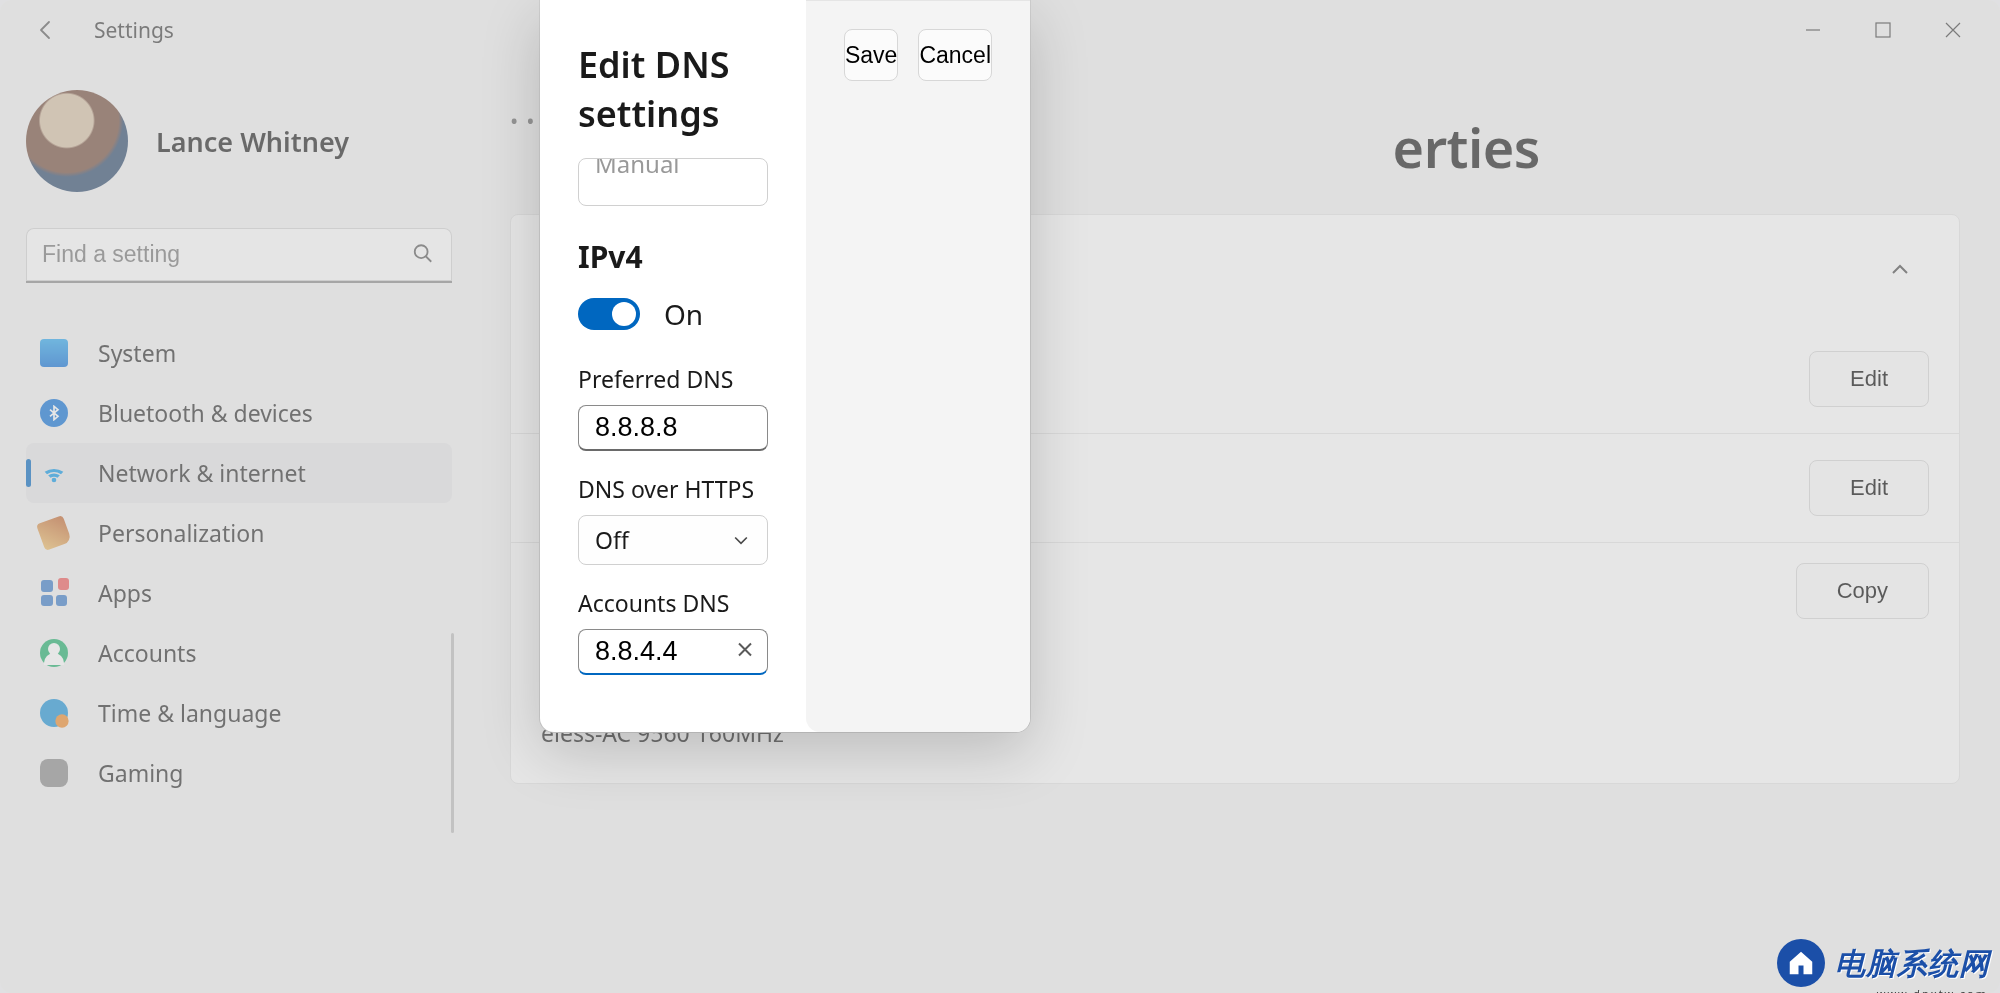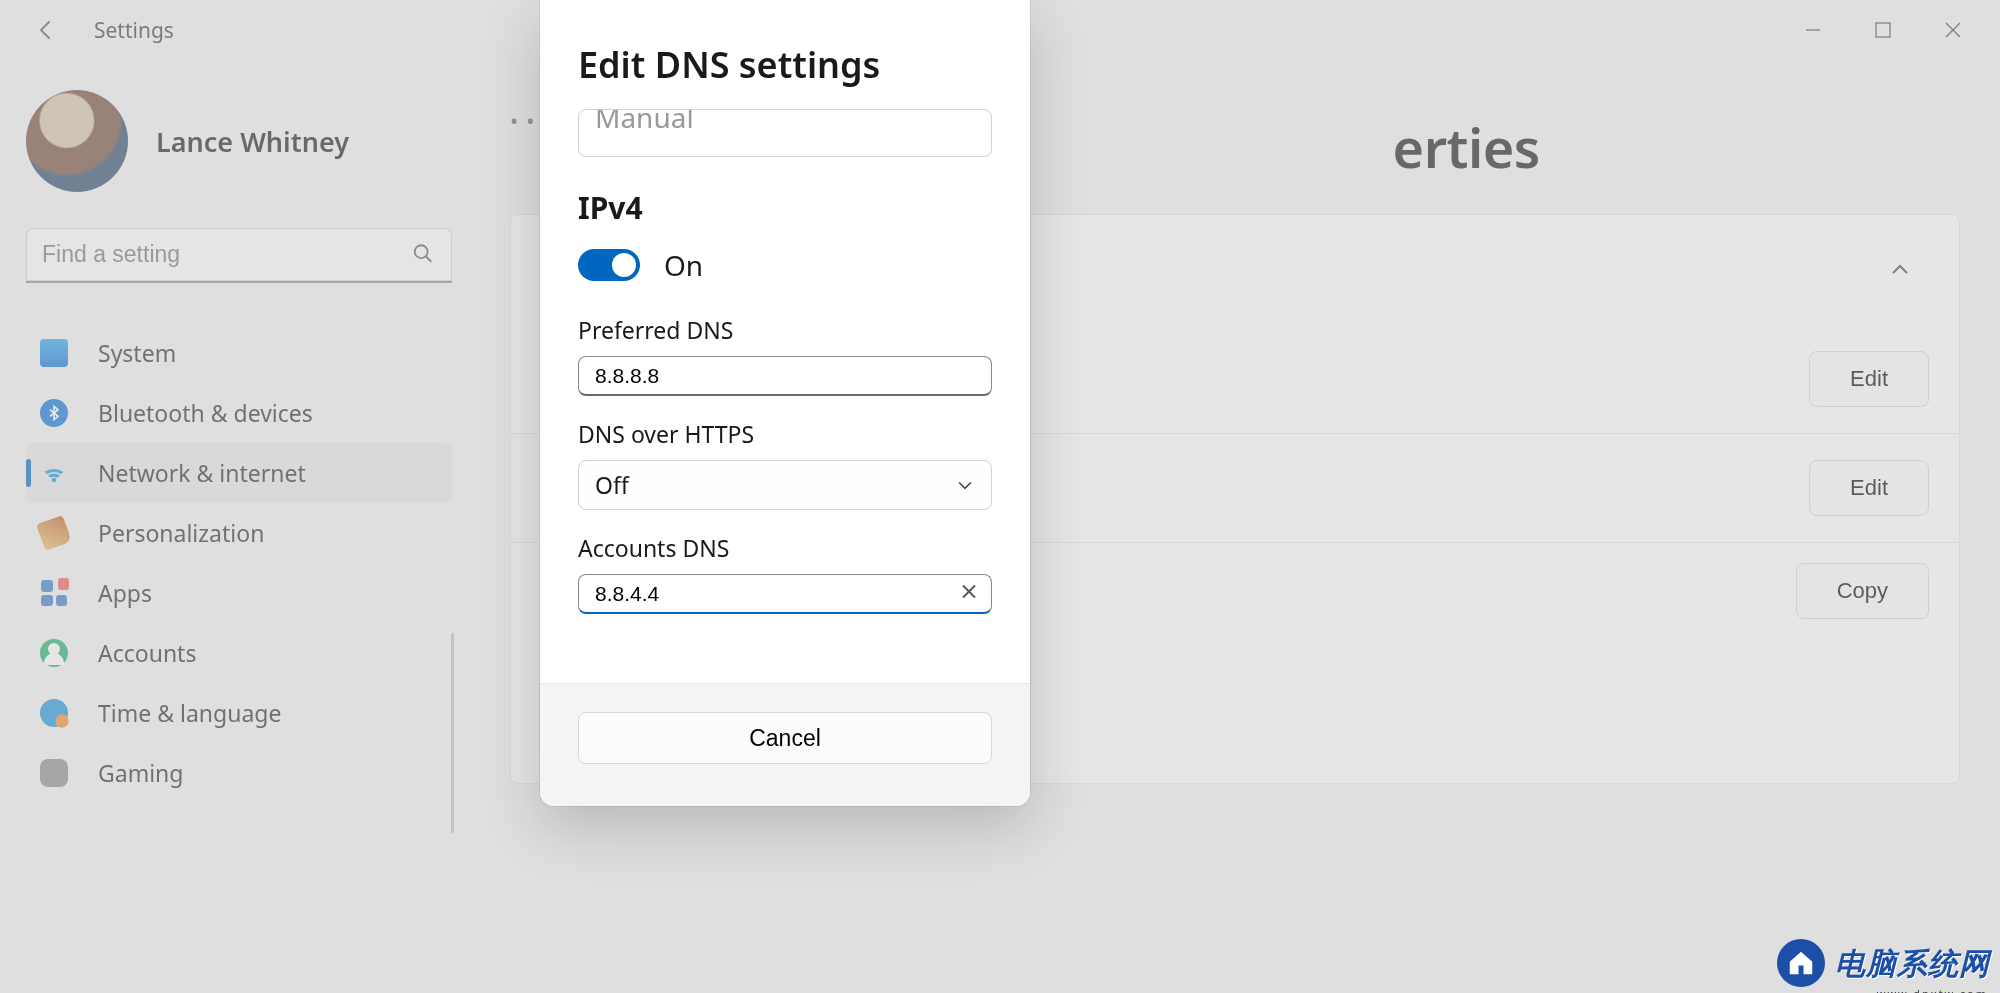--- a/index.html
+++ b/index.html
@@ -48,35 +48,35 @@
   .edit-btn, .copy-btn { border: 1px solid #d7d7d7; background: #fbfbfb; border-radius: 8px; font-size: 22px; font-weight: 400; padding: 14px 40px; }
   .card-first { display:flex; align-items:center; justify-content:space-between; padding: 30px 34px;}
   .card-first-left { font-size: 23px; }
   .chev { width: 50px; height: 50px; display:flex; align-items:center; justify-content:center; }
   .chev svg { width: 24px; height: 24px; stroke:#4a4a4a; stroke-width:2; fill:none; }
 
   
   .dim { position: absolute; inset: 0; background: rgba(200,200,200,.45); backdrop-filter: blur(0); }
 
   
-  .modal { position: absolute; left: 540px; top: 0; width: 490px; background: #fff; border-radius: 0 0 14px 14px; box-shadow: 0 20px 60px rgba(0,0,0,.18), 0 0 0 1px #d0d0d0; display:flex; flex-direction:column; }
+  .modal { position: absolute; left: 540px; top: 0; width: 490px; background: #fff; border-radius: 0 0 14px 14px; box-shadow: 0 20px 60px rgba(0,0,0,.18), 0 0 0 1px #d0d0d0; display:flex; flex-direction:row; }
   .modal-body { padding: 40px 38px 24px 38px; overflow: hidden; flex:1; }
   .modal-title { font-size: 36px; font-weight: 600; margin-bottom: 20px; }
   .modal-scroll-clip { height: 550px; position: relative; }
   .ghost-select { border: 1px solid #d0d0d0; border-radius: 8px; height: 48px; margin-bottom: 30px; position: relative; overflow:hidden; }
-  .ghost-select span { position:absolute; left: 16px; top: -12px; font-size: 28px; color: #999; }
+  .ghost-select span { position:absolute; left: 16px; top: -12px; font-size: 24px; color: #999; }
 
   .section-heading { font-size: 30px; font-weight: 700; margin: 20px 0 18px 0; }
   .toggle-row { display:flex; align-items:center; gap: 24px; margin-bottom: 30px; }
   .toggle { width: 62px; height: 32px; background: #0067c0; border-radius: 999px; position: relative; }
   .toggle::after { content:""; position:absolute; right:4px; top:4px; width:24px; height:24px; background:#fff; border-radius:50%; }
   .toggle-label { font-size: 28px; }
   .field-label { font-size: 23px; font-weight: 400; margin: 22px 0 10px 0; }
   .field-label.light { font-weight: 400; }
-  .text-input { width: 100%; height: 40px; border: 1px solid #8a8a8a; border-bottom: 2px solid #6a6a6a; border-radius: 8px; padding: 12px 16px; font-size: 21px; background: #fff; }
+  .text-input { width: 100%; height: 46px; border: 1px solid #8a8a8a; border-bottom: 2px solid #6a6a6a; border-radius: 8px; padding: 12px 16px; font-size: 27px; background: #fff; }
   .text-input.focus { border-bottom-color: #0067c0; }
   .input-wrap { position: relative; }
   .clear-x { position:absolute; right: 14px; top: 50%; transform: translateY(-50%); }
   .clear-x svg { width: 18px; height:18px; stroke:#5a5a5a; stroke-width:2; fill:none; }
   .select-input { width:100%; height:50px; border:1px solid #d0d0d0; border-radius:8px; padding: 0 16px; display:flex; align-items:center; justify-content:space-between; font-size:23px; background: #fefefe; }
   .select-input svg { width: 20px; height: 20px; stroke:#4a4a4a; stroke-width:2; fill:none; }
 
   .modal-footer { background: #f4f4f4; border-top: 1px solid #e5e5e5; border-radius: 0 0 14px 14px; padding: 28px 38px 42px 38px; display:flex; gap: 20px;}
   .modal-btn { flex: 1; height: 52px; border: 1px solid #d7d7d7; background: #fbfbfb; border-radius: 8px; font-size: 23px; }
 
@@ -292,20 +292,21 @@
       <div class="field-label">Accounts DNS</div>
       <div class="input-wrap">
         <input class="text-input focus" value="8.8.4.4" style="">
         <span class="clear-x"><svg viewBox="0 0 18 18">
               <path d="M3 3 L15 15 M15 3 L3 15"></path>
             </svg></span>
       </div>
     </div>
   </div>
   <div class="modal-footer">
+    <button class="modal-btn">Save</button>
     <button class="modal-btn">Cancel</button>
   </div>
 </div>
 
 <div class="watermark">
   <span class="house">
       <svg viewBox="0 0 24 24">
         <path d="M3 11 L12 3 L21 11 V21 H14 V14 H10 V21 H3 Z"></path>
       </svg>
     </span>

